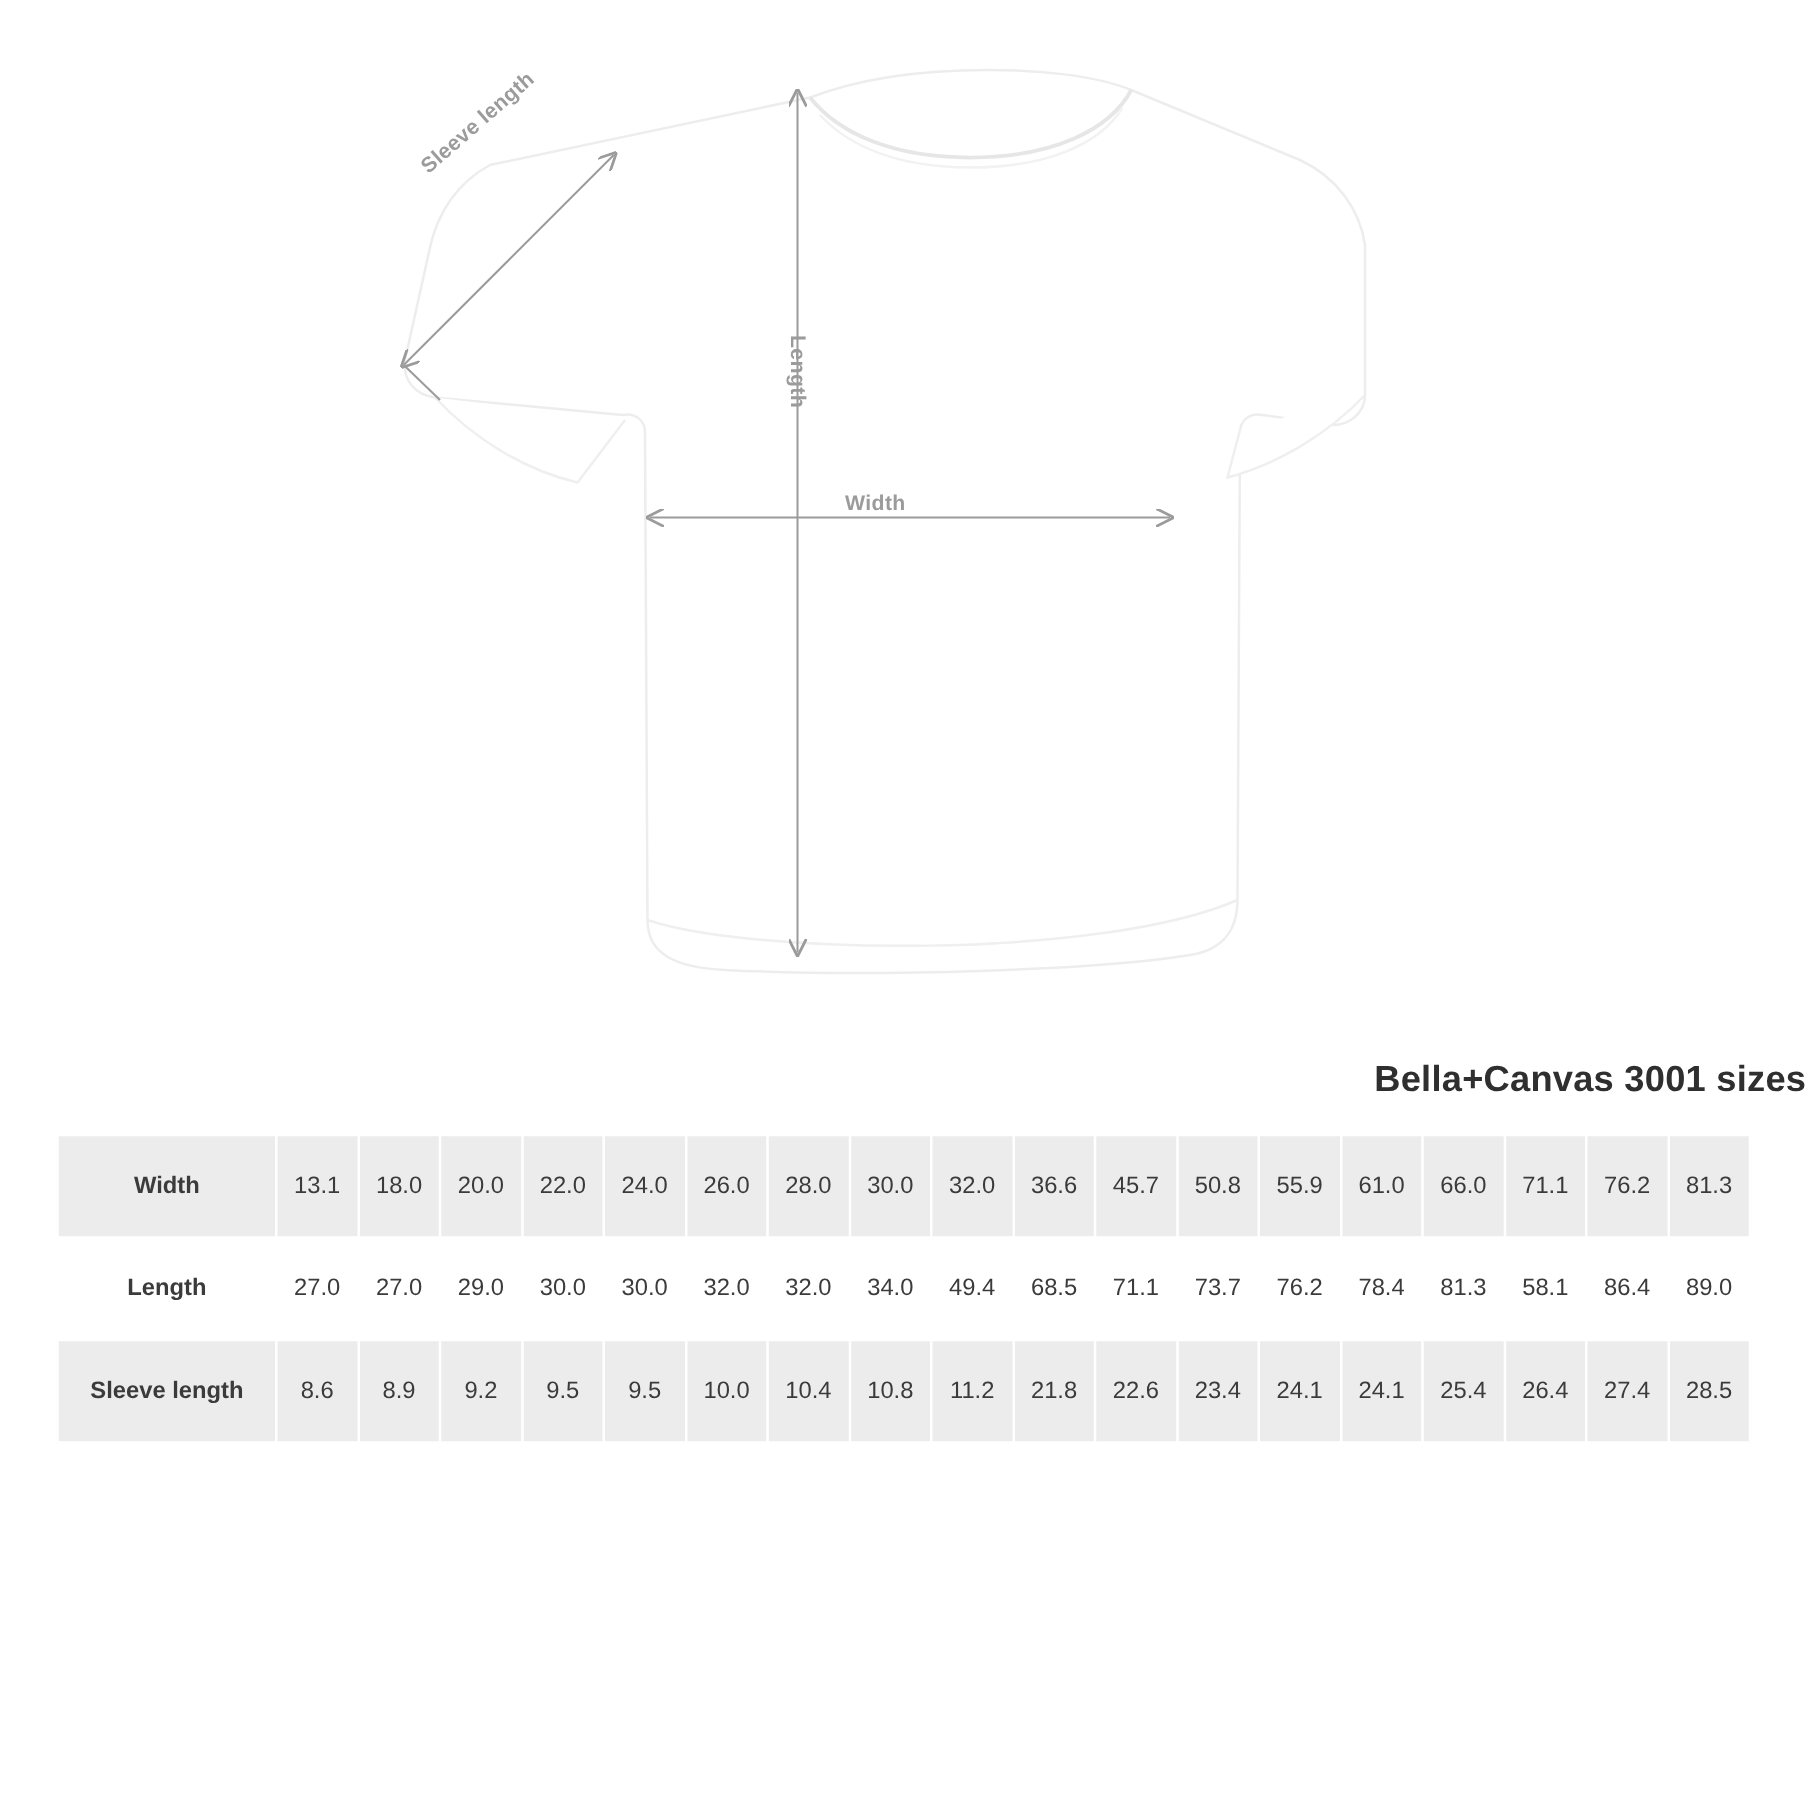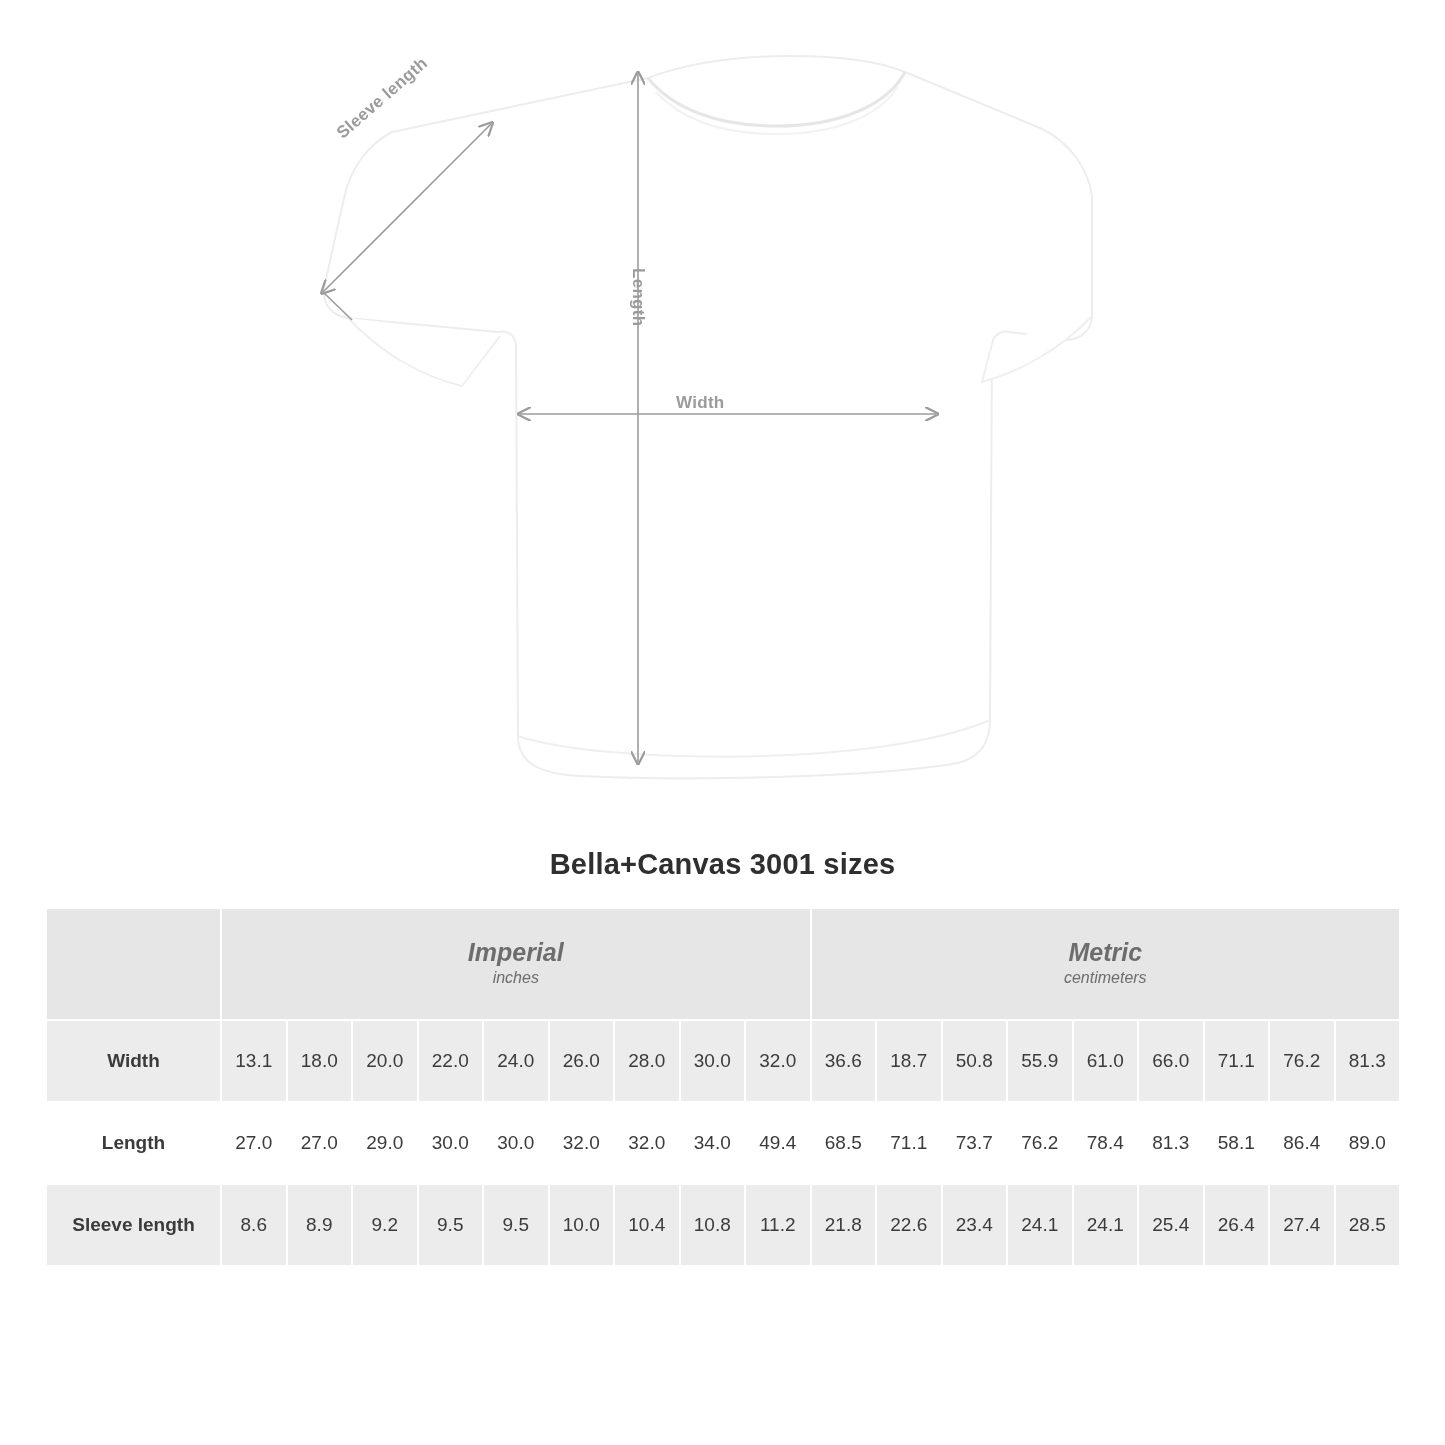--- a/index.html
+++ b/index.html
@@ -52,21 +52,21 @@
     transform: rotate(90deg);
     transform-origin: left top;
   }
   .lbl-width {
     left: 676px;
     top: 393px;
   }
 
   
   .title-block {
-    text-align: center;
+    text-align: right;
     margin-top: 28px;
   }
   .chart-title {
     font-size: 29px;
     font-weight: bold;
     color: #2f2f2f;
     margin: 0 0 14px 0;
     letter-spacing: 0.2px;
   }
   .chart-note {
@@ -223,46 +223,35 @@
           <col class="c-cell">
           <col class="c-cell">
           <col class="c-cell">
           <col class="c-cell">
         <col class="c-cell">
           <col class="c-cell">
           <col class="c-cell">
           <col class="c-cell">
       </colgroup>
       <tbody>
-        <tr class="unit-head">
-          <td></td>
-          <td colspan="9">
-            <div class="unit-name">Imperial</div>
-            <div class="unit-sub">inches</div>
-          </td>
-          <td colspan="9">
-            <div class="unit-name">Metric</div>
-            <div class="unit-sub">centimeters</div>
-          </td>
-        </tr>
 
 
         <tr class="data band">
           <td class="rowlabel">Width</td>
           <td>13.1</td>
           <td>18.0</td>
           <td>20.0</td>
           <td>22.0</td>
           <td>24.0</td>
           <td>26.0</td>
           <td>28.0</td>
           <td>30.0</td>
           <td>32.0</td>
           <td>36.6</td>
-          <td>18.7</td>
+          <td>45.7</td>
           <td>50.8</td>
           <td>55.9</td>
           <td>61.0</td>
           <td>66.0</td>
           <td>71.1</td>
           <td>76.2</td>
           <td>81.3</td>
         </tr>
 
         <tr class="data plain">

